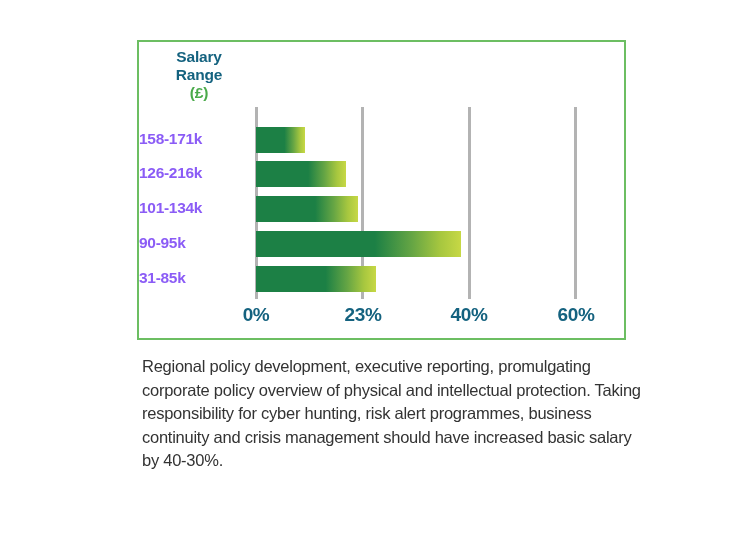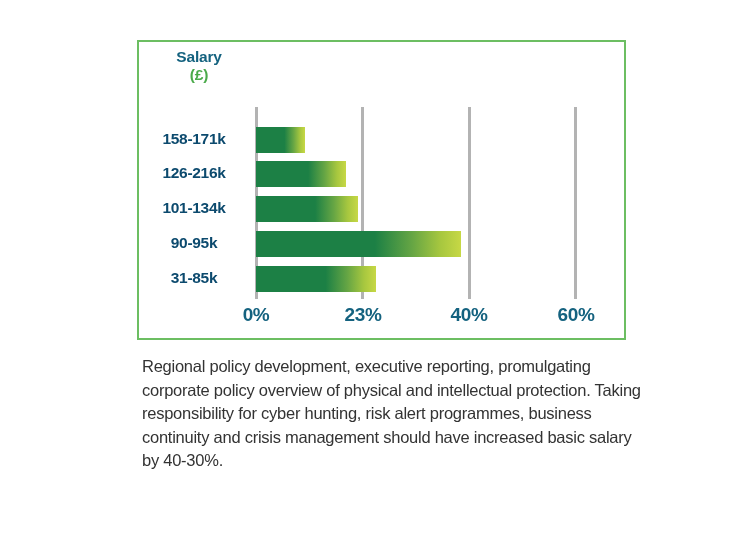--- a/index.html
+++ b/index.html
@@ -73,24 +73,24 @@
   .bar-row {
     position: absolute;
     left: 0;
     height: 26px;
   }
   .bar-label {
     position: absolute;
     left: 0;
     width: 110px;
     top: 3px;
-    text-align: center;
+    text-align: left;
     font-size: 15.5px;
     font-weight: bold;
-    color: #0c4a6e;
+    color: #8b5cf6;
     letter-spacing: -0.3px;
     white-space: nowrap;
   }
   .bar-track {
     position: absolute;
     left: 117px;
     top: 0;
     height: 26px;
     right: 0;
   }
@@ -142,20 +142,21 @@
 </style>
 </head>
 <body>
 
 <div id="page">
 
   <div id="chart-panel">
 
     <div id="axis-title">
       <span class="tline">Salary</span>
+      <span class="tline">Range</span>
       <span class="currency">(£)</span>
     </div>
 
     <div id="plot">
 
       <div class="gridline" style="left:116px;"></div>
       <div class="gridline" style="left:222px;"></div>
       <div class="gridline" style="left:329px;"></div>
       <div class="gridline" style="left:435px;"></div>
 

